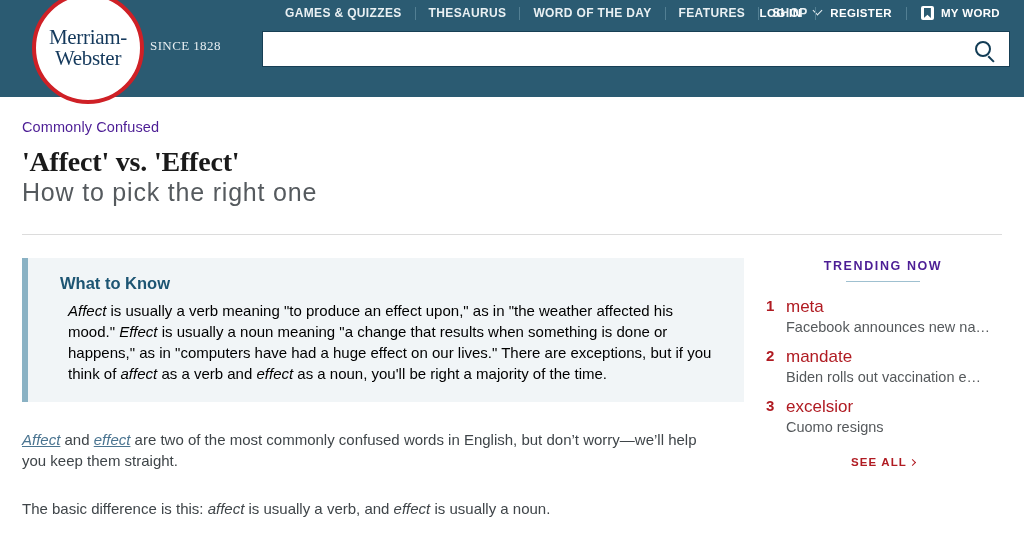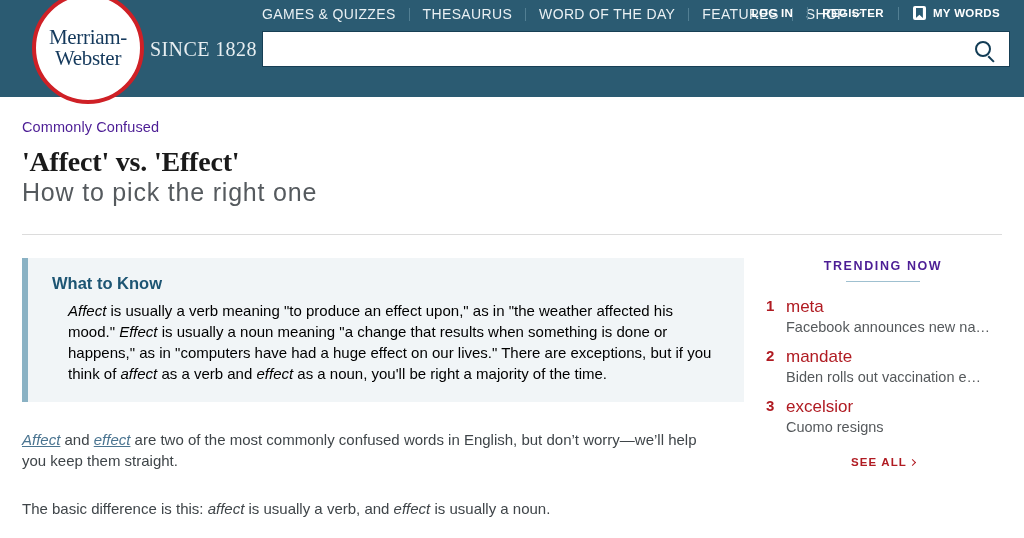--- a/index.html
+++ b/index.html
@@ -28,29 +28,29 @@
   }
   .logo-line {
     font-family: "Liberation Serif", serif;
     font-size: 21px;
     color: #14395c;
     letter-spacing: -0.3px;
   }
   .since {
     position: absolute; left: 150px; top: 38px;
     font-family: "Liberation Serif", serif;
-    font-size: 20px;
+    font-size: 13px;
     color: #e7eef1;
     letter-spacing: 0.4px;
   }
 
   .topnav {
-    position: absolute; left: 249px; top: 6px;
+    position: absolute; left: 272px; top: 6px;
     display: flex; align-items: center;
-    font-size: 14px; font-weight: normal;
+    font-size: 12px; font-weight: bold;
     letter-spacing: 0.35px;
     color: #e9f0f3;
   }
   .topnav .item { padding: 0 13px; white-space: nowrap; }
   .topnav .sep { width: 1px; height: 13px; background: #527f93; }
   .chev {
     display: inline-block; margin-left: 6px;
     width: 7px; height: 7px;
     border-right: 1.6px solid #e9f0f3;
     border-bottom: 1.6px solid #e9f0f3;
@@ -153,21 +153,21 @@
 
   .wtk {
     margin-top: 23px;
     width: 722px;
     background: #f1f5f7;
     border-left: 6px solid #8ab2c4;
     padding: 16px 20px 18px 24px;
   }
   .wtk-title {
     font-size: 16.5px; font-weight: bold;
-    color: #1d5573; margin-bottom: 7px;
+    color: #1d5573; margin-bottom: 7px; margin-left: 8px;
   }
   .wtk-body {
     font-size: 15px; line-height: 21px;
     color: #000000;
     margin-left: 16px;
   }
   .wtk-body i { font-style: italic; }
 
   .para {
     font-size: 15px; line-height: 21px;
@@ -247,21 +247,21 @@
     <div class="item"><span>SHOP</span><i class="chev"></i></div>
   </div>
 
   <div class="authnav">
     <div class="item">LOG IN</div>
     <div class="sep"></div>
     <div class="item">REGISTER</div>
     <div class="sep"></div>
     <div class="item">
         <span class="bookmark-ic"></span>
-        <span>MY WORDS</span>
+        <span>MY WORD</span>
       </div>
   </div>
 
   <div class="searchbar">
     <input type="text" value="" placeholder="" style="">
     <button class="search-btn">
       <span class="mag"></span>
     </button>
   </div>
 

